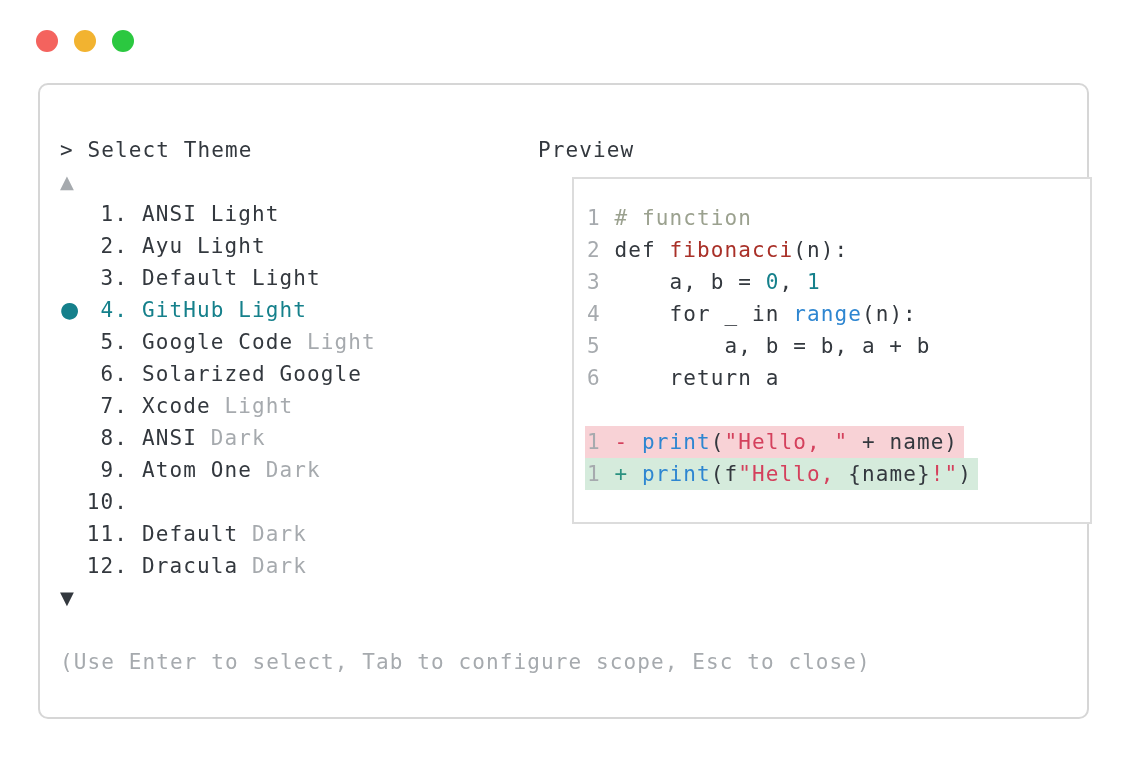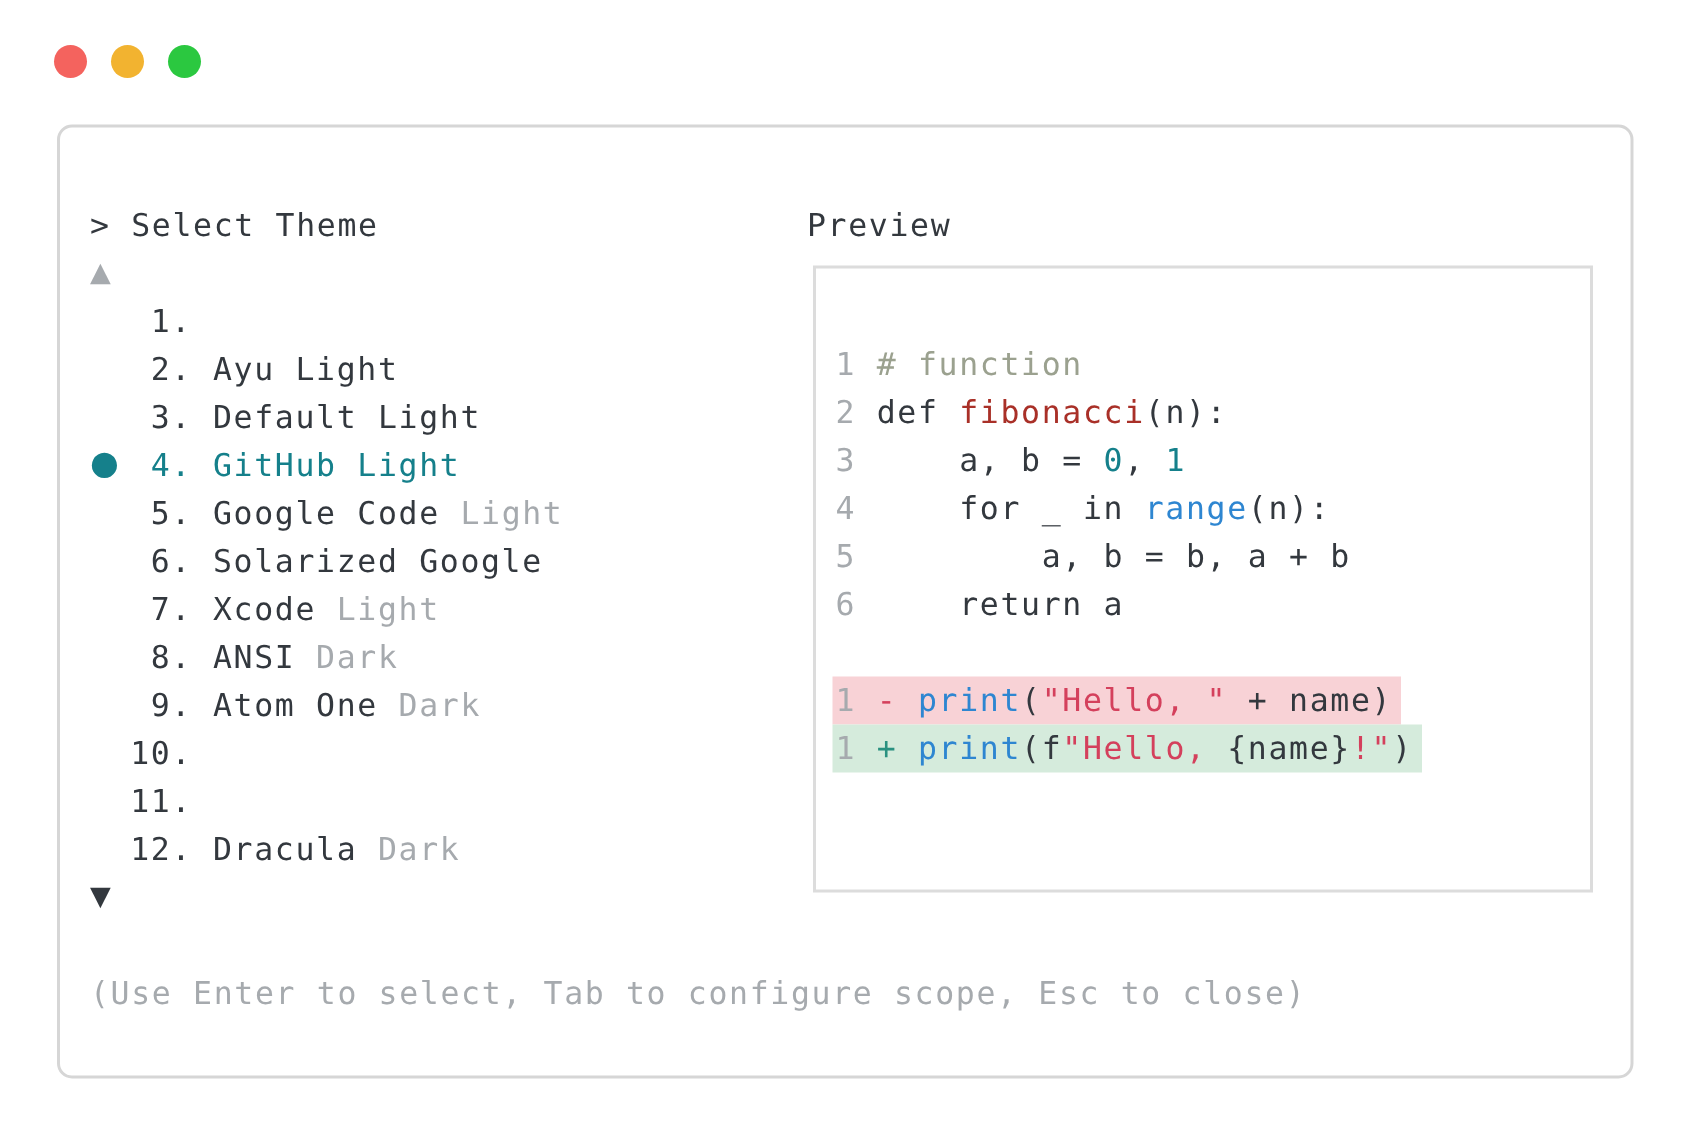--- a/index.html
+++ b/index.html
@@ -40,23 +40,23 @@
             font-family:"DejaVu Sans",sans-serif; font-size:22px; line-height:32px; }
   .num { width:42px; text-align:right; color:var(--text-dark,#33383e); }
   .theme-name { margin-left:14px; color:var(--text-dark,#33383e); }
   .suffix { color:var(--text-gray,#a6aaae); }
   .theme-row.selected .num,
   .theme-row.selected .theme-name { color:var(--accent-teal,#15808b); }
 
   
   .preview-title { position:absolute; left:498px; top:49px; }
   .preview-box {
-    position:absolute; left:502px; top:92px; width:520px; height:418px;
+    position:absolute; left:532px; top:92px; width:520px; height:347px;
     border:2px solid var(--preview-border,#dcdcdc); background:#fff;
-    padding:48px 0 0 13px; overflow:hidden;
+    padding:23px 0 0 13px; overflow:hidden;
   }
   .code-row { height:32px; line-height:32px; white-space:pre; }
   .linewrap { display:inline-block; height:32px; }
   .bg-removed { background:var(--removed-bg,#f8d2d6); padding:0 6px 0 2px; margin-left:-2px; }
   .bg-added   { background:var(--added-bg,#d5ebdc);   padding:0 6px 0 2px; margin-left:-2px; }
 
   .tk-lineno  { color:var(--text-gray,#a6aaae); }
   .tk-plain   { color:var(--text-dark,#33383e); }
   .tk-comment { color:var(--comment,#9ba18f); }
   .tk-func    { color:var(--func-red,#a93028); }
@@ -74,31 +74,31 @@
   <span class="light yellow"></span>
   <span class="light green"></span>
 </div>
 
 <div class="panel">
 
   <div class="left-col">
     <div class="row prompt">&gt; Select Theme</div>
     <div class="row indicator up">▲</div>
     <div id="theme-list">
-        <div class="theme-row"><span class="marker"></span><span class="num">1.</span></div>
+        <div class="theme-row"><span class="marker"></span><span class="num">1.</span><span class="theme-name">ANSI Light</span></div>
         <div class="theme-row"><span class="marker"></span><span class="num">2.</span><span class="theme-name">Ayu Light</span></div>
         <div class="theme-row"><span class="marker"></span><span class="num">3.</span><span class="theme-name">Default Light</span></div>
         <div class="theme-row selected"><span class="marker">●</span><span class="num">4.</span><span class="theme-name">GitHub Light</span></div>
         <div class="theme-row"><span class="marker"></span><span class="num">5.</span><span class="theme-name">Google Code<span class="suffix"> Light</span></span></div>
         <div class="theme-row"><span class="marker"></span><span class="num">6.</span><span class="theme-name">Solarized Google</span></div>
         <div class="theme-row"><span class="marker"></span><span class="num">7.</span><span class="theme-name">Xcode<span class="suffix"> Light</span></span></div>
         <div class="theme-row"><span class="marker"></span><span class="num">8.</span><span class="theme-name">ANSI<span class="suffix"> Dark</span></span></div>
         <div class="theme-row"><span class="marker"></span><span class="num">9.</span><span class="theme-name">Atom One<span class="suffix"> Dark</span></span></div>
         <div class="theme-row"><span class="marker"></span><span class="num">10.</span></div>
-        <div class="theme-row"><span class="marker"></span><span class="num">11.</span></div>
+        <div class="theme-row"><span class="marker"></span><span class="num">11.</span><span class="theme-name">Default<span class="suffix"> Dark</span></span></div>
         <div class="theme-row"><span class="marker"></span><span class="num">12.</span><span class="theme-name">Dracula<span class="suffix"> Dark</span></span></div>
       </div>
     <div class="row indicator down">▼</div>
     <div class="row spacer"></div>
     <div class="row hint">(Use Enter to select, Tab to configure scope, Esc to close)</div>
   </div>
 
   <div class="row preview-title">Preview</div>
 
   <div class="preview-box">

